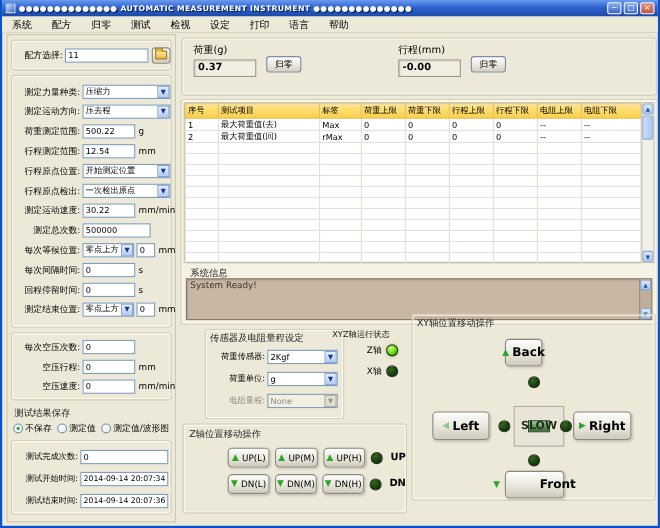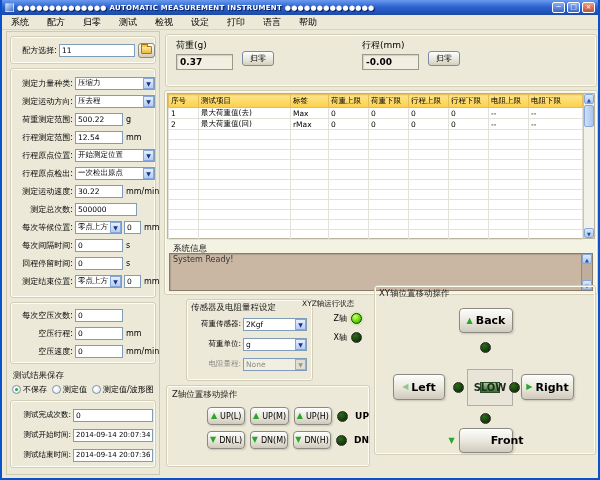--- a/index.html
+++ b/index.html
@@ -124,21 +124,21 @@
   .arrow.pale { color:#8cc88c; }
   .arrow-up::before { content:"▲"; }
   .arrow-dn::before { content:"▼"; }
   .arrow-left::before { content:"◀"; }
   .arrow-right::before { content:"▶"; }
   .zled-label { font-weight:bold; font-size:9px; margin-left:2px; }
 
   .xy-box { left:212px; top:254px; width:222px; height:170px; }
   .xy-box .gtitle { position:absolute; left:4px; top:2px; }
   .xybtn { position:absolute; font-weight:bold; font-size:11px; }
-  .btn-back  { left:84px; top:22px;  width:54px; height:25px; }
+  .btn-back  { left:84px; top:22px;  width:34px; height:25px; }
   .btn-left  { left:18px; top:88px;  width:52px; height:26px; }
   .btn-right { left:146px; top:88px; width:53px; height:26px; }
   .btn-front { left:84px; top:142px; width:54px; height:25px;gap:36px; }
   .led-pos { position:absolute; }
   .slow-wrap { position:absolute; left:92px; top:83px; width:46px; height:37px;
     border:1px solid #b0aea2; background:#e8e5d8; padding:12px; }
   .slow-btn { width:100%; height:100%; display:flex; align-items:center; justify-content:center;
     background:linear-gradient(180deg,#aacaa2,#6b9b60 45%,#3c6c36);
     border:1px solid #2a4a28; color:#1c2e1a; font-weight:bold; font-size:10px; }
 

